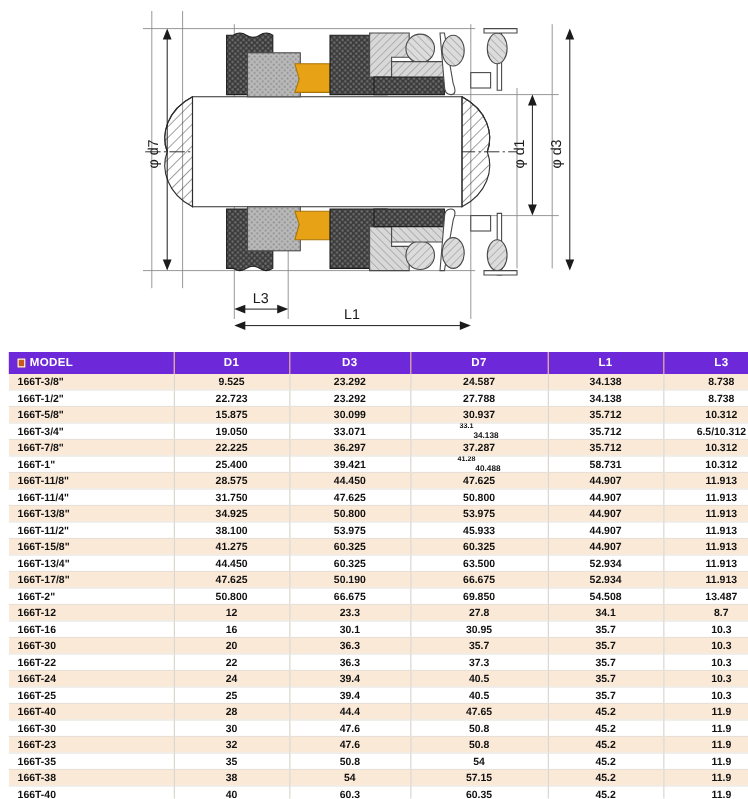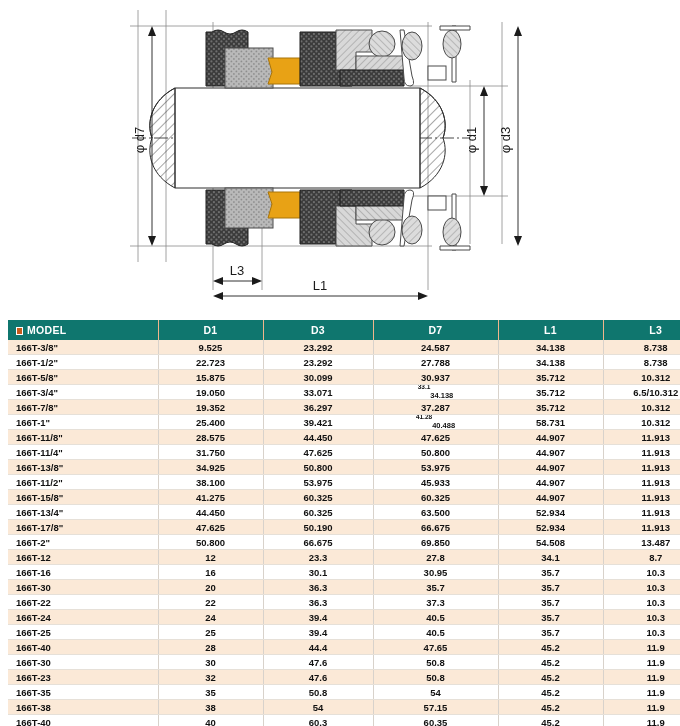--- a/index.html
+++ b/index.html
@@ -49,21 +49,21 @@
     font-size: 9.5px;
   }
   table.spec col.c-model { width: 150px; }
   table.spec col.c-d1    { width: 105px; }
   table.spec col.c-d3    { width: 110px; }
   table.spec col.c-d7    { width: 125px; }
   table.spec col.c-l1    { width: 105px; }
   table.spec col.c-l3    { width: 105px; }
 
   table.spec thead th {
-    background: #0f766e;
+    background: #6d28d9;
     color: #ffffff;
     font-weight: bold;
     font-size: 10.5px;
     height: 20px;
     padding: 0 6px;
     text-align: center;
     border-right: 1px solid #f0b68c;
     letter-spacing: .3px;
   }
   table.spec thead th:last-child { border-right: none; }
@@ -320,21 +320,21 @@
         <tr class="even">
           <td class="model-cell">166T-3/4"</td>
           <td>19.050</td>
           <td>33.071</td>
           <td><span class="frac"><span class="sup">33.1</span><span class="sub">34.138</span></span></td>
           <td>35.712</td>
           <td>6.5/10.312</td>
         </tr>
         <tr class="odd">
           <td class="model-cell">166T-7/8"</td>
-          <td>19.352</td>
+          <td>22.225</td>
           <td>36.297</td>
           <td>37.287</td>
           <td>35.712</td>
           <td>10.312</td>
         </tr>
         <tr class="even">
           <td class="model-cell">166T-1"</td>
           <td>25.400</td>
           <td>39.421</td>
           <td><span class="frac"><span class="sup">41.28</span><span class="sub">40.488</span></span></td>

